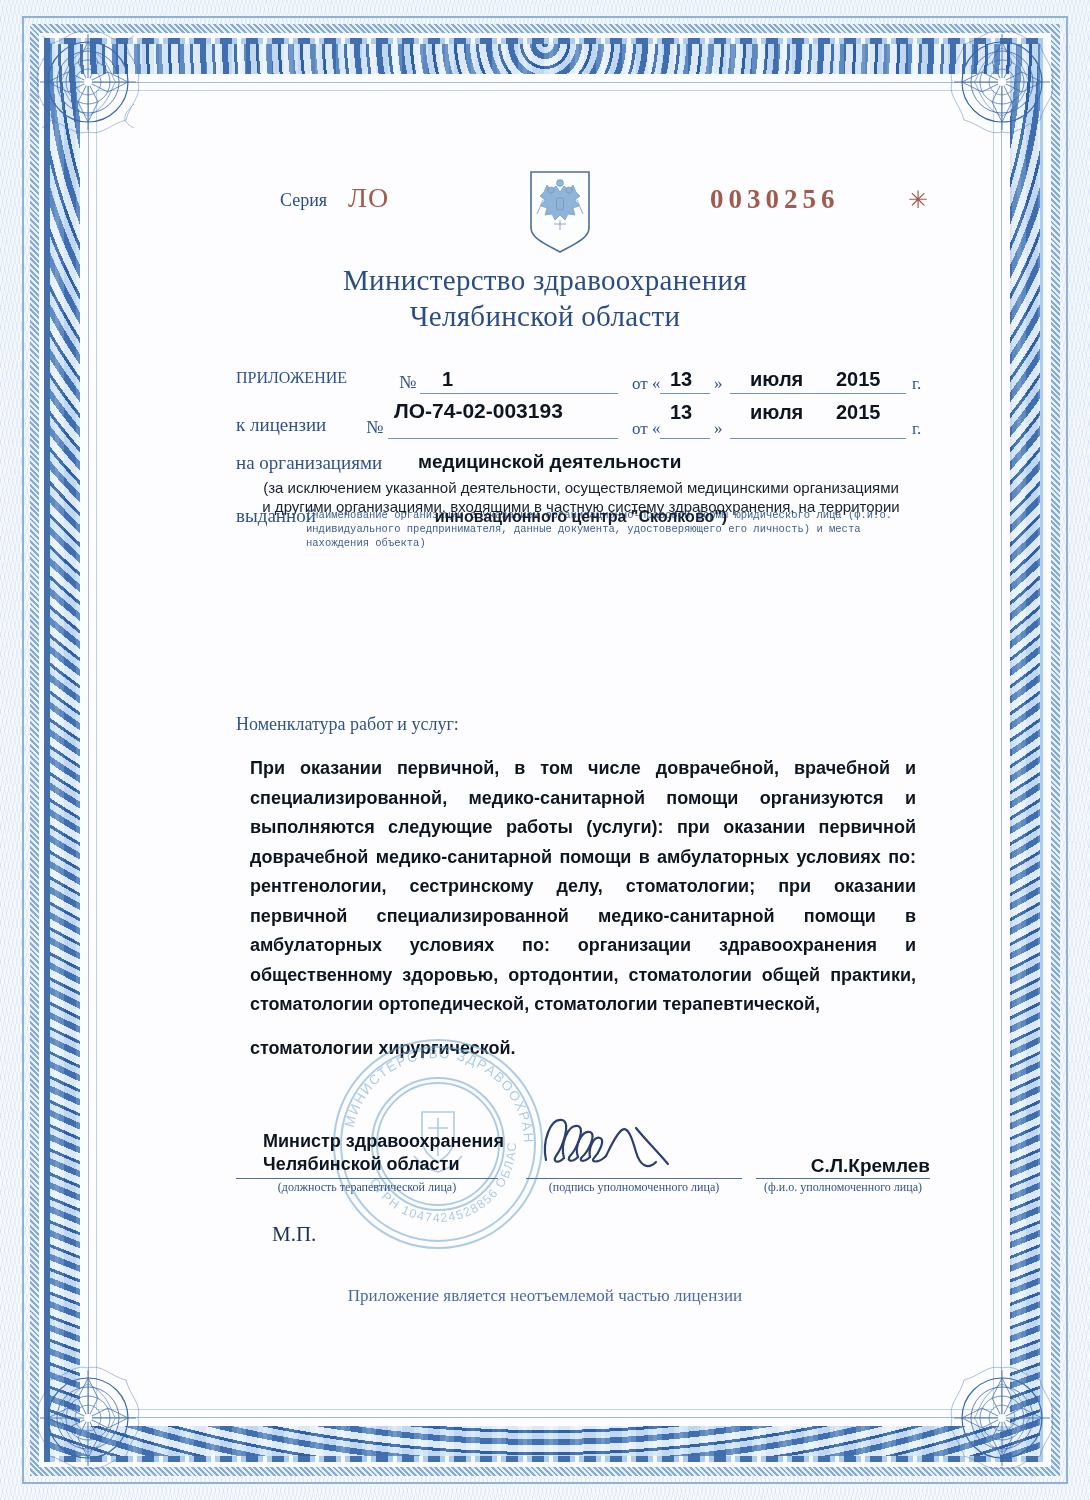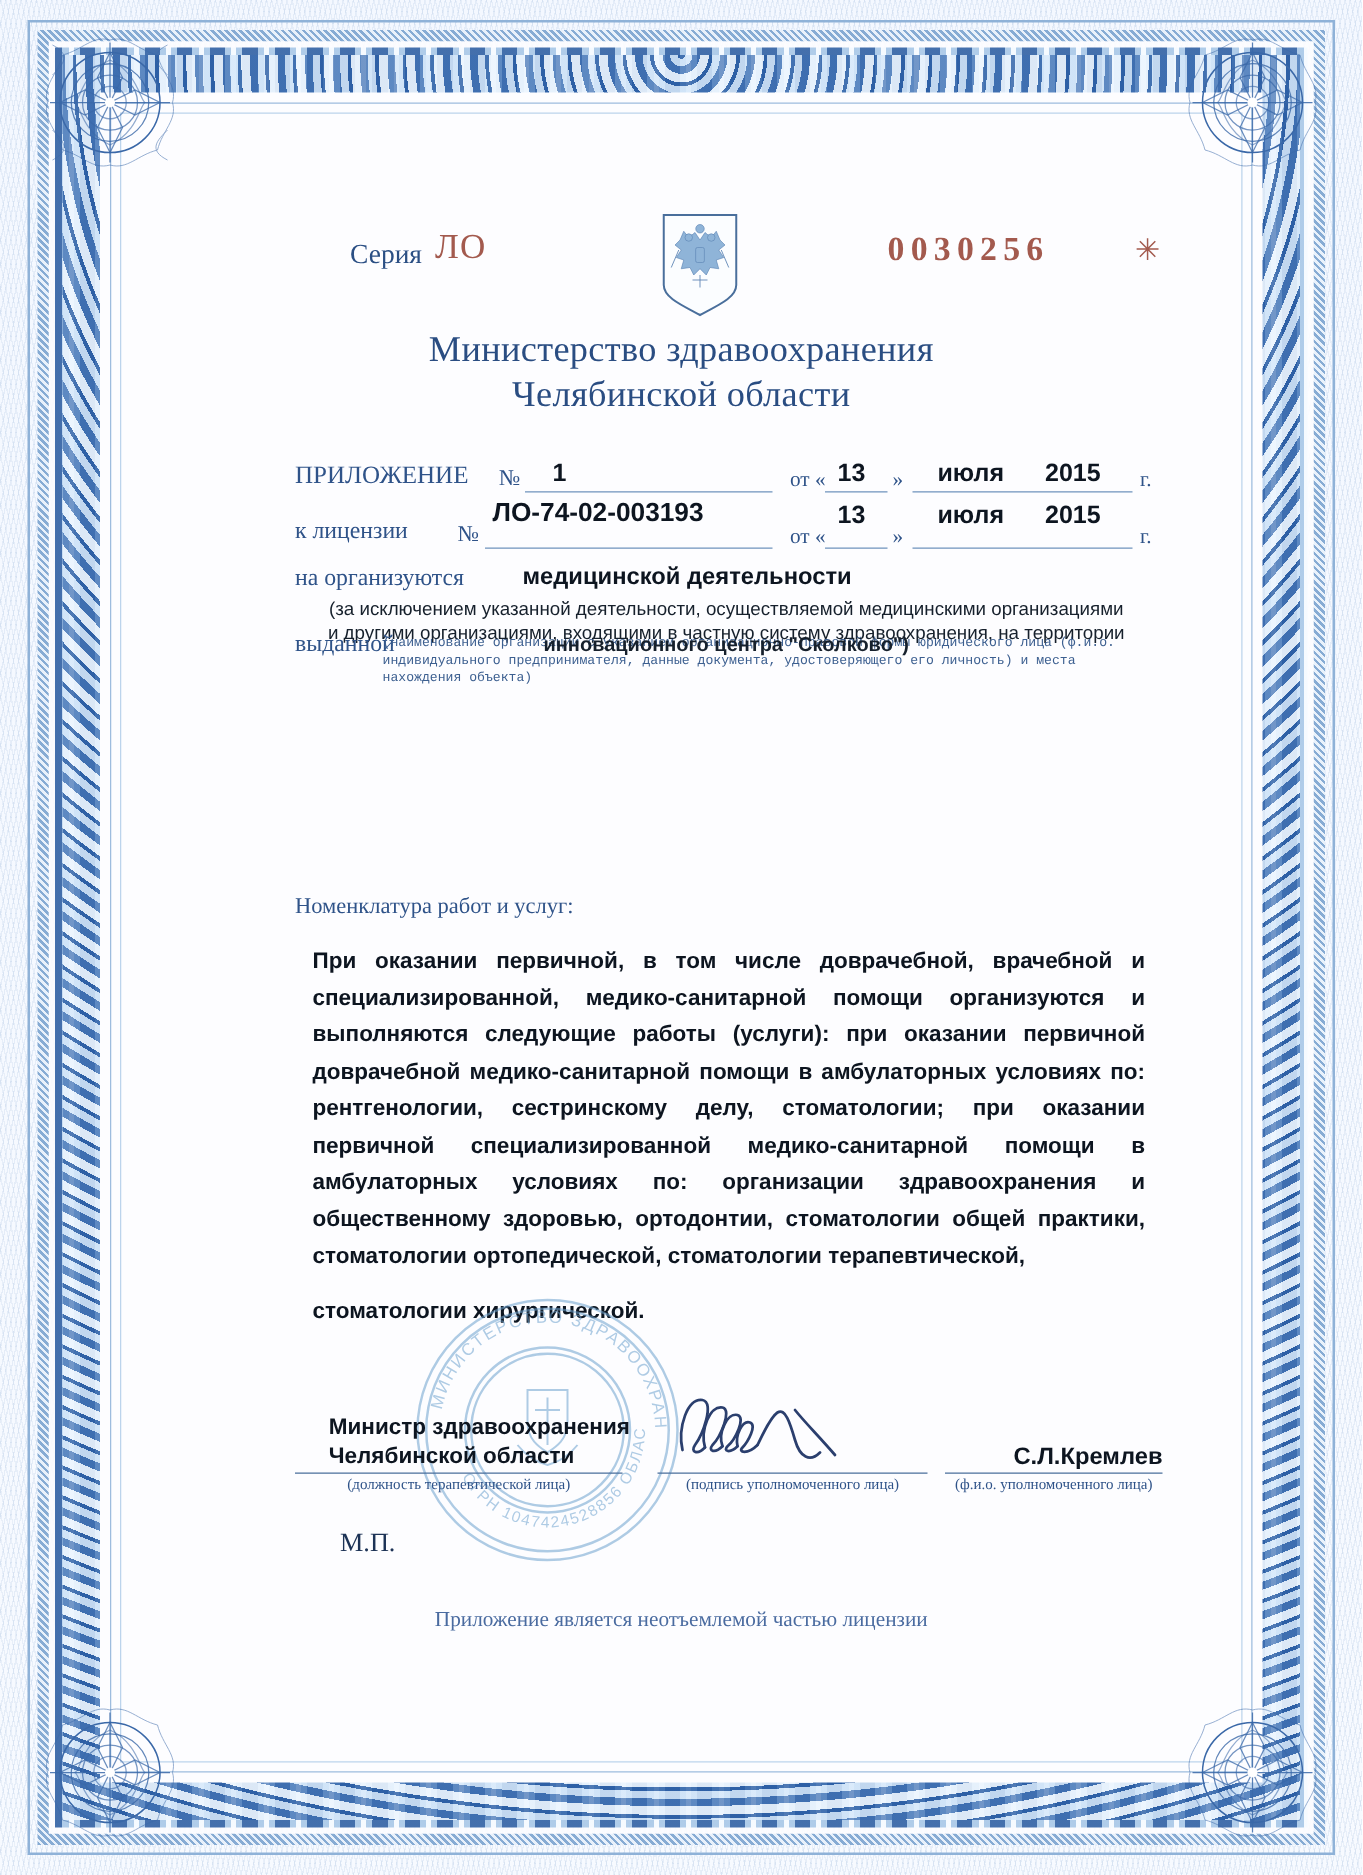--- a/index.html
+++ b/index.html
@@ -70,38 +70,38 @@
   .rosette svg{display:block;width:136px;height:136px;}
   .r-tl{left:20px;top:14px;}
   .r-tr{right:20px;top:14px;transform:scaleX(-1);}
   .r-bl{left:20px;bottom:14px;transform:scaleY(-1);}
   .r-br{right:20px;bottom:14px;transform:scale(-1,-1);}
 
   
   .content{position:absolute;left:0;top:0;width:1090px;height:1500px;}
 
   .serial-row{position:absolute;left:230px;top:182px;width:700px;height:40px;}
-  .serial-label{position:absolute;left:50px;top:8px;font-size:22px;color:#2b4f84;
+  .serial-label{position:absolute;left:50px;top:8px;font-size:18px;color:#2b4f84;
     font-family:"Liberation Serif",serif;}
   .serial-lo{position:absolute;left:118px;top:0;font-size:28px;color:#a35a4e;
     font-family:"Liberation Serif",serif;letter-spacing:1px;}
   .serial-num{position:absolute;left:480px;top:2px;font-size:27px;color:#a35a4e;
     font-family:"Liberation Serif",serif;letter-spacing:5px;font-weight:600;}
   .serial-star{position:absolute;left:678px;top:4px;font-size:24px;color:#a35a4e;}
 
   .emblem{position:absolute;left:529px;top:170px;width:62px;height:84px;}
   .emblem svg{display:block;}
 
   .ministry{position:absolute;left:0;right:0;top:262px;text-align:center;
     font-family:"Liberation Serif",serif;color:#2a4d82;}
   .ministry div{font-size:29px;line-height:36px;letter-spacing:.3px;}
 
   .form{position:absolute;left:236px;top:366px;width:690px;}
   .form-row{position:relative;height:35px;}
-  .fl{position:absolute;font-family:"Liberation Serif",serif;color:#2f5389;font-size:20px;top:3px;}
+  .fl{position:absolute;font-family:"Liberation Serif",serif;color:#2f5389;font-size:16px;top:3px;}
   .num-sym{position:absolute;font-family:"Liberation Serif",serif;color:#2f5389;font-size:18px;top:6px;}
   .ot{position:absolute;font-family:"Liberation Serif",serif;color:#2f5389;font-size:17px;top:8px;}
   .val{position:absolute;font-family:"Liberation Sans",sans-serif;font-weight:bold;
     color:#0d1520;font-size:20px;top:2px;}
   .ul{position:absolute;border-bottom:1.2px solid #6f93bd;height:0;top:27px;}
 
   .activity{position:absolute;left:236px;top:452px;width:690px;}
   .act-label{position:absolute;left:0;top:0;font-family:"Liberation Serif",serif;
     color:#2f5389;font-size:19px;}
   .act-value{position:absolute;left:182px;top:-1px;font-family:"Liberation Sans",sans-serif;
@@ -345,21 +345,21 @@
         <span class="val" style="left:434px;top:-10px">13</span>
         <span class="ot" style="left:478px">»</span>
         <span class="ul" style="left:494px;width:176px"></span>
         <span class="val" style="left:514px;top:-10px">июля</span>
         <span class="val" style="left:600px;top:-10px">2015</span>
         <span class="ot" style="left:676px">г.</span>
       </div>
     </div>
 
     <div class="activity">
-      <span class="act-label">на организуются</span>
+      <span class="act-label">на организациями</span>
       <span class="act-value">медицинской деятельности</span>
       <div class="act-paren">
         <span>(за исключением указанной деятельности, осуществляемой медицинскими организациями</span>
         <span class="l3">и другими организациями, входящими в частную систему здравоохранения, на территории</span>
       </div>
     </div>
 
     <span class="issued-label">выданной</span>
     <div class="issued-fine">(наименование организации с указанием организационно-правовой формы юридического лица (ф.и.о. индивидуального предпринимателя, данные документа, удостоверяющего его личность) и места нахождения объекта)</div>
     <div class="skolkovo">инновационного центра "Сколково")</div>

